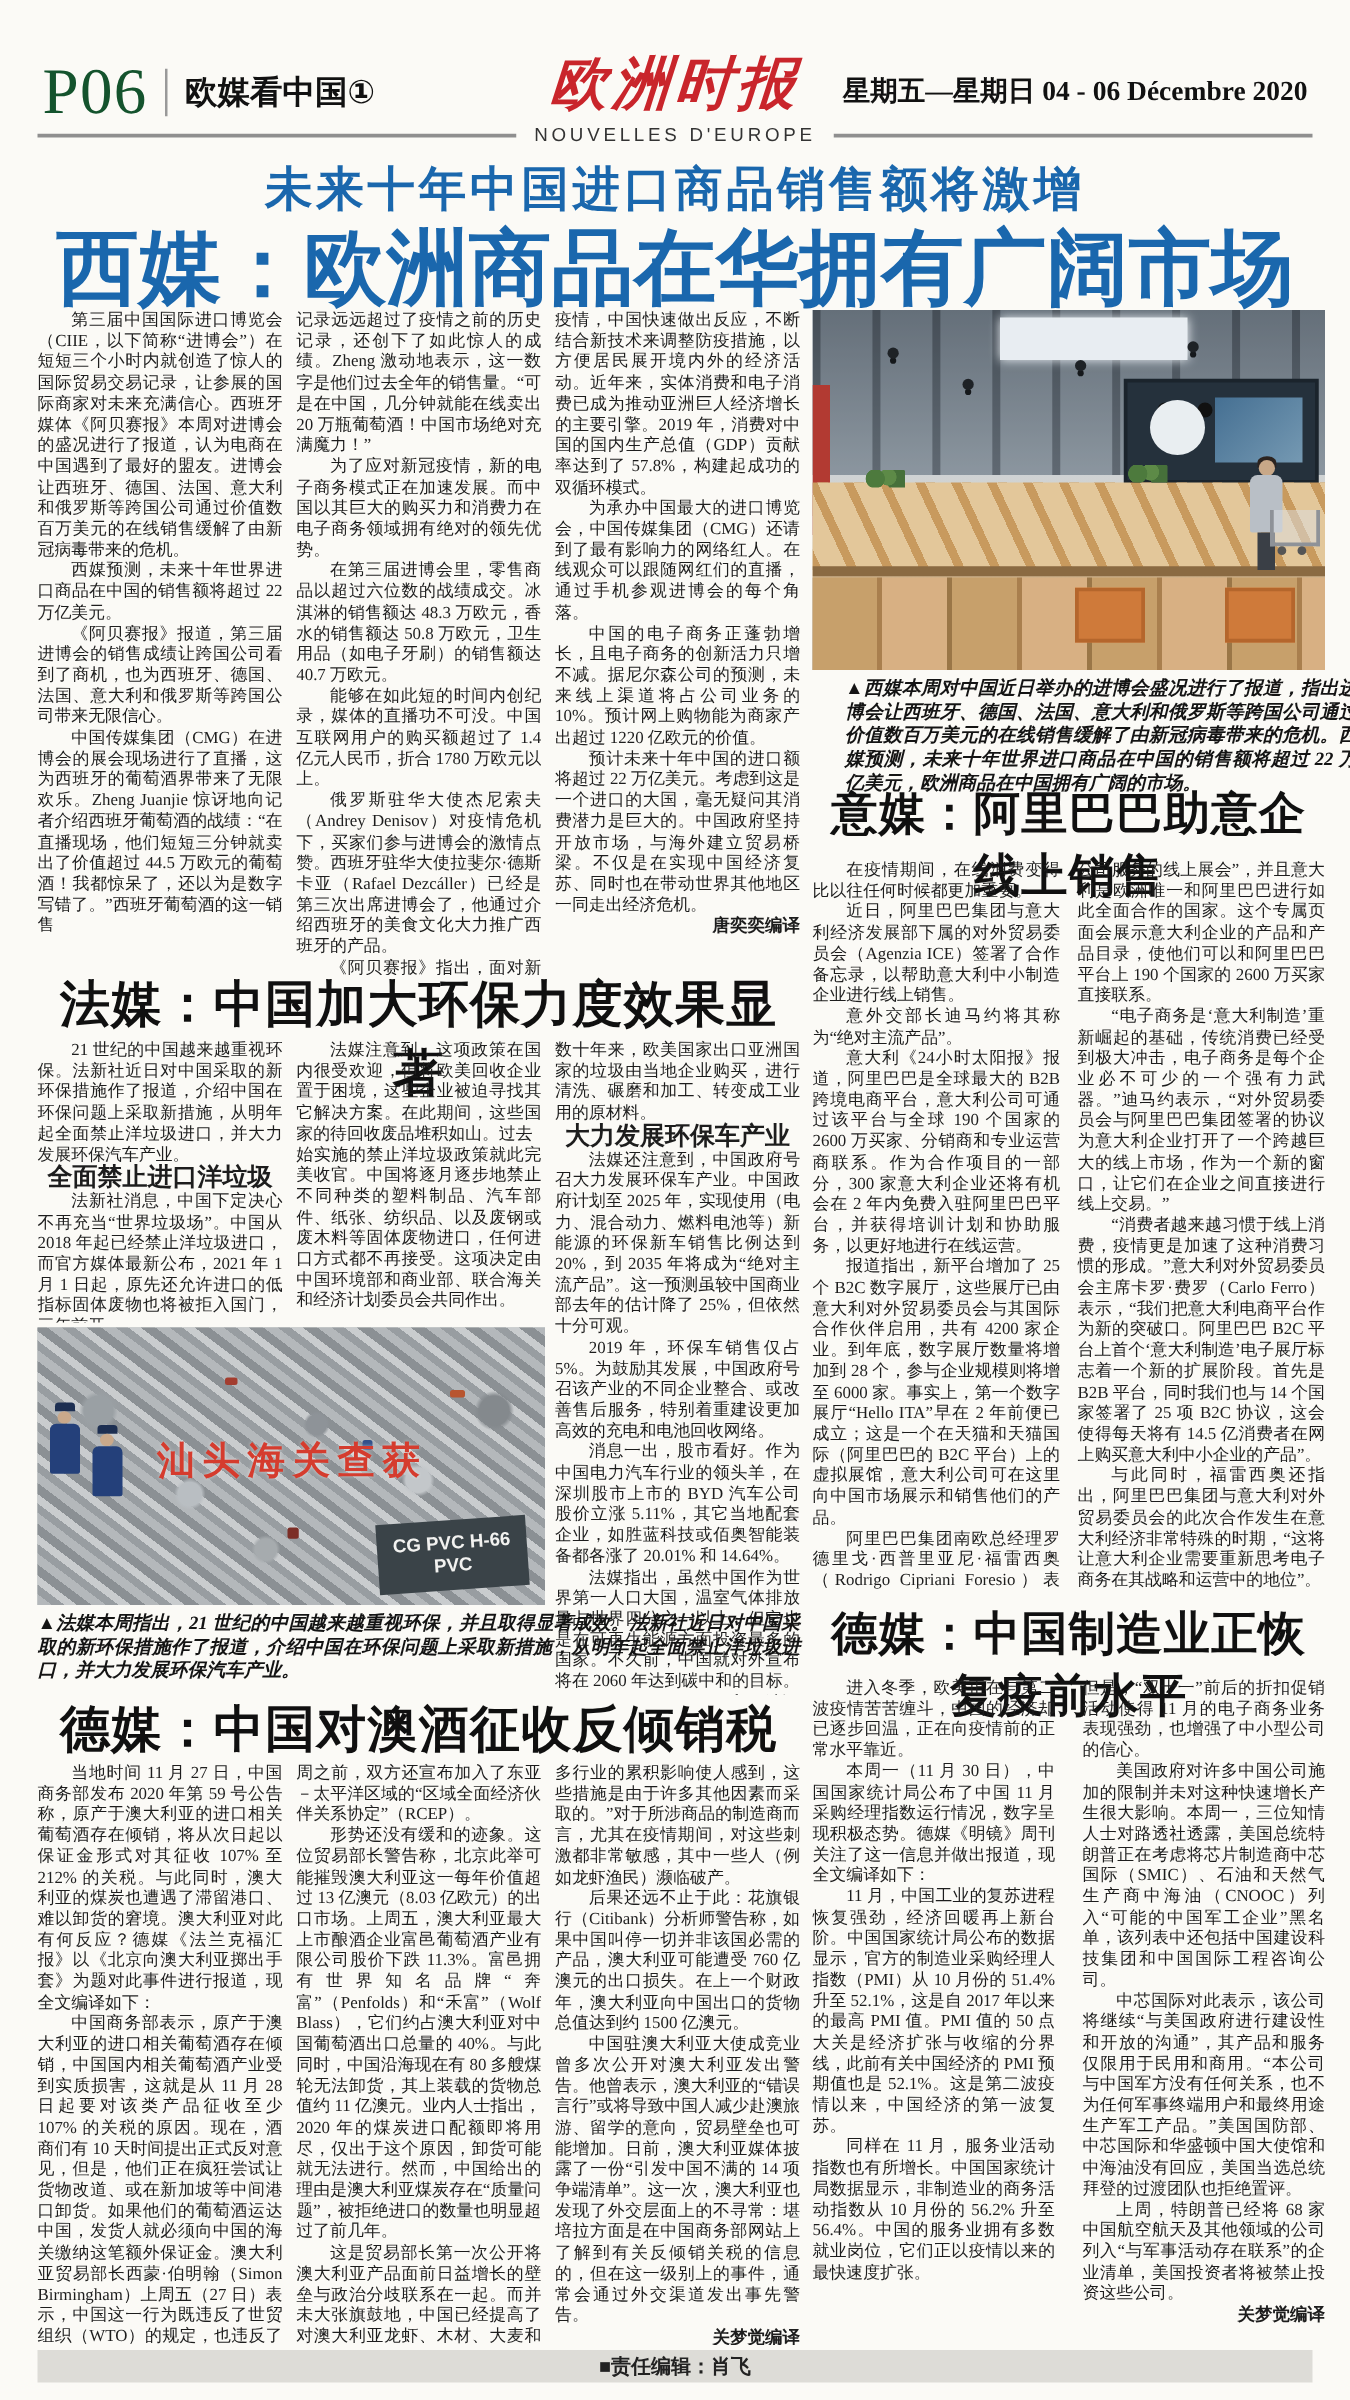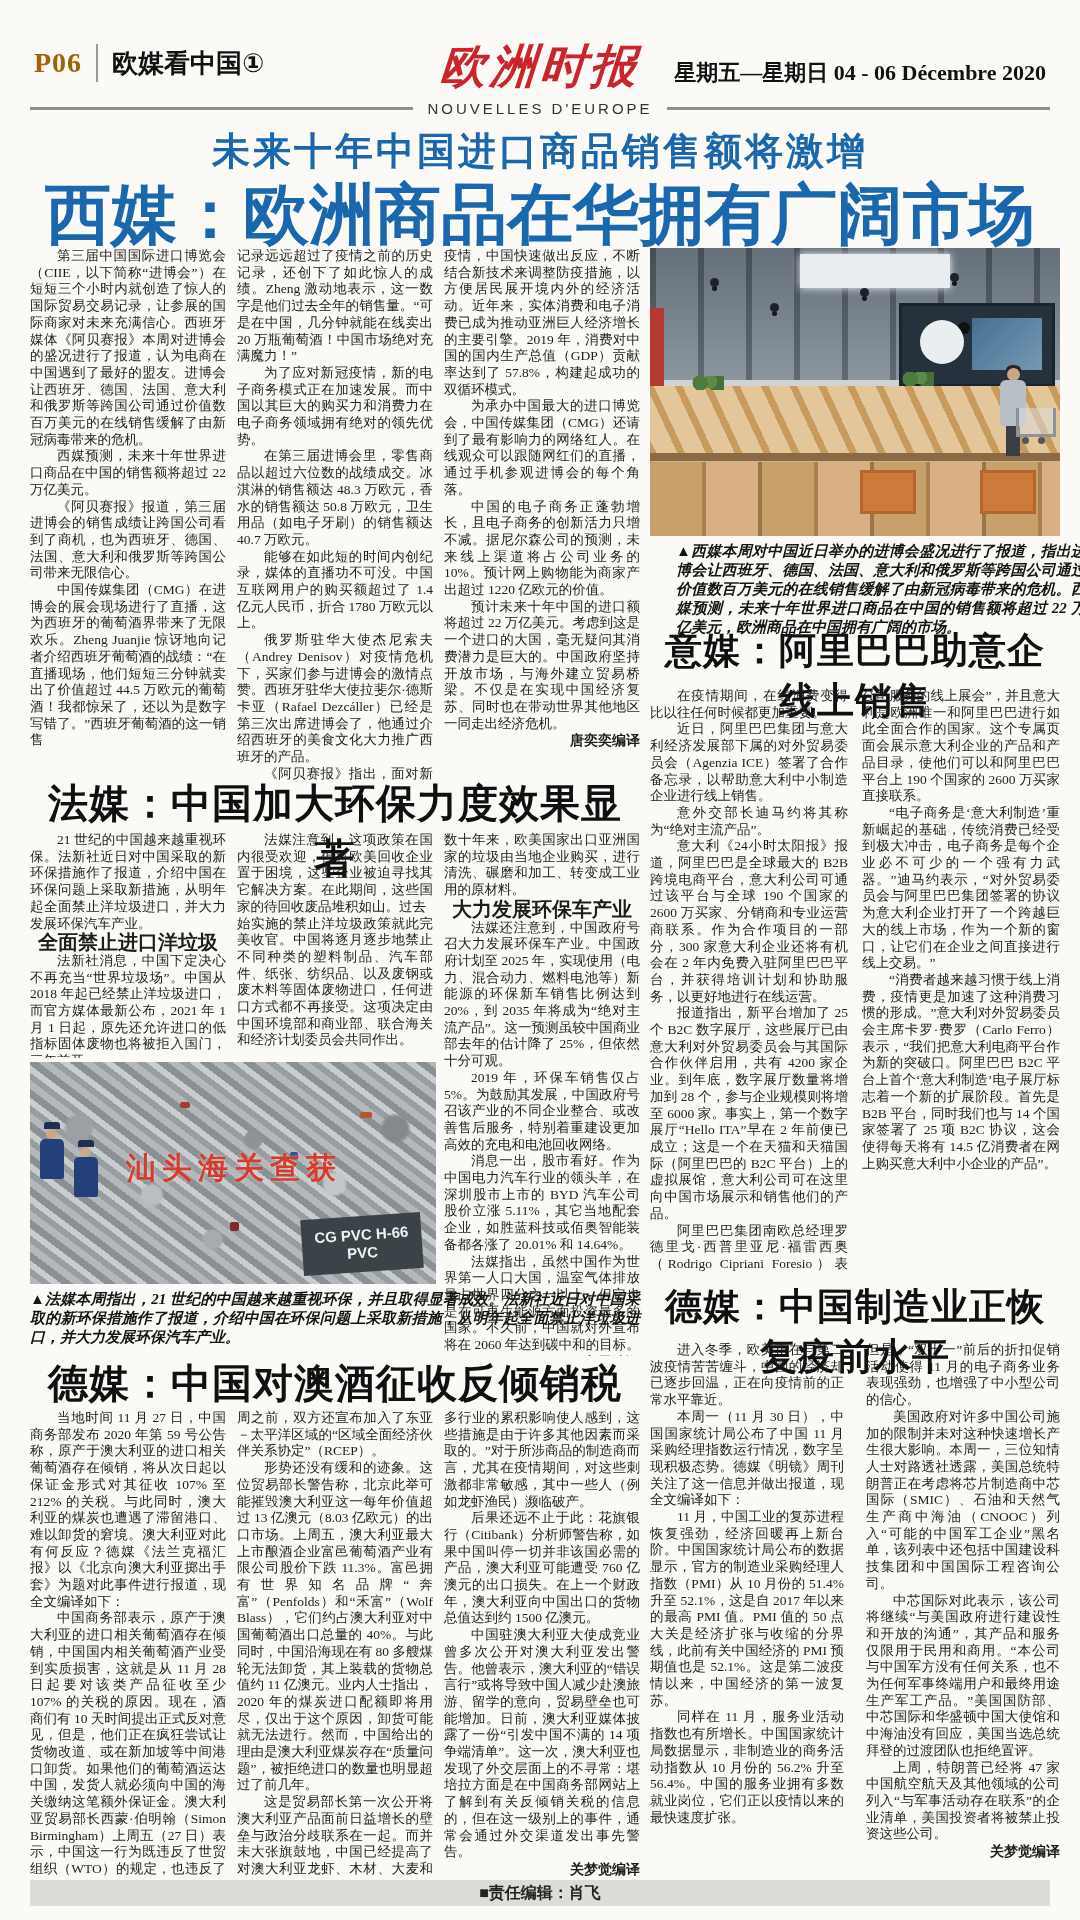--- a/index.html
+++ b/index.html
@@ -3,21 +3,21 @@
 <meta charset="utf-8">
 <style>
   html,body { margin:0; padding:0; background:#9a9a9a; }
   .page {
     position:relative; width:1080px; height:1920px; margin:0 auto;
     background:#fbfaf6; overflow:hidden; color:#222;
     font-family:"Liberation Serif","DejaVu Serif",serif;
   }
   
   .header-left { position:absolute; top:44px; left:34px; display:flex; align-items:center; }
-  .pagenum { font-size:28px; font-weight:bold; letter-spacing:1px; color:#a16207; }
+  .pagenum { font-size:52px; font-weight:normal; letter-spacing:1px; color:#14532d; }
   .header-divider { width:2px; height:38px; background:#999; margin:0 14px; }
   .section-label { font-family:"Liberation Sans","DejaVu Sans",sans-serif; font-weight:bold; font-size:26px; color:#111; }
   .logo-block { position:absolute; top:36px; left:0; width:100%; text-align:center; }
   .logo-cn { font-size:46px; font-weight:bold; font-style:italic; color:#c9252b;
              font-family:"DejaVu Serif","Liberation Serif",serif; letter-spacing:4px; transform:skewX(-4deg); display:inline-block;}
   .header-date { position:absolute; top:58px; right:34px; font-size:22px; font-weight:bold; color:#111; }
   .header-rule-row { position:absolute; top:100px; left:30px; right:30px; display:flex; align-items:center; }
   .rule-seg { flex:1; height:3px; background:#8f8f8f; }
   .logo-fr { font-family:"Liberation Sans","DejaVu Sans",sans-serif; font-size:15px; letter-spacing:3px;
              color:#333; padding:0 14px; white-space:nowrap; }
@@ -180,36 +180,37 @@
         <p class="para">近日，阿里巴巴集团与意大利经济发展部下属的对外贸易委员会（Agenzia ICE）签署了合作备忘录，以帮助意大利中小制造企业进行线上销售。</p>
         <p class="para">意外交部长迪马约将其称为“绝对主流产品”。</p>
         <p class="para">意大利《24小时太阳报》报道，阿里巴巴是全球最大的 B2B 跨境电商平台，意大利公司可通过该平台与全球 190 个国家的 2600 万买家、分销商和专业运营商联系。作为合作项目的一部分，300 家意大利企业还将有机会在 2 年内免费入驻阿里巴巴平台，并获得培训计划和协助服务，以更好地进行在线运营。</p>
         <p class="para">报道指出，新平台增加了 25 个 B2C 数字展厅，这些展厅已由意大利对外贸易委员会与其国际合作伙伴启用，共有 4200 家企业。到年底，数字展厅数量将增加到 28 个，参与企业规模则将增至 6000 家。事实上，第一个数字展厅“Hello ITA”早在 2 年前便已成立；这是一个在天猫和天猫国际（阿里巴巴的 B2C 平台）上的虚拟展馆，意大利公司可在这里向中国市场展示和销售他们的产品。</p>
         <p class="para">阿里巴巴集团南欧总经理罗德里戈·西普里亚尼·福雷西奥（Rodrigo Cipriani Foresio）表示，新的“意大利制造”专属页面将是“一个真正永久为意大利出口</p>
       </div>
     <div class="col" style="width:198px; height:584px;">
         <p class="para cont">公司服务的线上展会”，并且意大利是欧洲唯一和阿里巴巴进行如此全面合作的国家。这个专属页面会展示意大利企业的产品和产品目录，使他们可以和阿里巴巴平台上 190 个国家的 2600 万买家直接联系。</p>
         <p class="para">“电子商务是‘意大利制造’重新崛起的基础，传统消费已经受到极大冲击，电子商务是每个企业必不可少的一个强有力武器。”迪马约表示，“对外贸易委员会与阿里巴巴集团签署的协议为意大利企业打开了一个跨越巨大的线上市场，作为一个新的窗口，让它们在企业之间直接进行线上交易。”</p>
         <p class="para">“消费者越来越习惯于线上消费，疫情更是加速了这种消费习惯的形成。”意大利对外贸易委员会主席卡罗·费罗（Carlo Ferro）表示，“我们把意大利电商平台作为新的突破口。阿里巴巴 B2C 平台上首个‘意大利制造’电子展厅标志着一个新的扩展阶段。首先是 B2B 平台，同时我们也与 14 个国家签署了 25 项 B2C 协议，这会使得每天将有 14.5 亿消费者在网上购买意大利中小企业的产品”。</p>
+        <p class="para">与此同时，福雷西奥还指出，阿里巴巴集团与意大利对外贸易委员会的此次合作发生在意大利经济非常特殊的时期，“这将让意大利企业需要重新思考电子商务在其战略和运营中的地位”。</p>
       </div>
   </div>
 
   <div class="sec-headline" style="left:650px; top:1282px; width:410px; font-size:37px;">德媒：中国制造业正恢复疫前水平</div>
   <div class="cols" style="left:650px; top:1342px; width:410px; height:534px; gap:22px;">
     <div class="col" style="width:198px; height:534px;">
         <p class="para">进入冬季，欧美正在与第二波疫情苦苦缠斗，中国的经济却已逐步回温，正在向疫情前的正常水平靠近。</p>
         <p class="para">本周一（11 月 30 日），中国国家统计局公布了中国 11 月采购经理指数运行情况，数字呈现积极态势。德媒《明镜》周刊关注了这一信息并做出报道，现全文编译如下：</p>
         <p class="para">11 月，中国工业的复苏进程恢复强劲，经济回暖再上新台阶。中国国家统计局公布的数据显示，官方的制造业采购经理人指数（PMI）从 10 月份的 51.4% 升至 52.1%，这是自 2017 年以来的最高 PMI 值。PMI 值的 50 点大关是经济扩张与收缩的分界线，此前有关中国经济的 PMI 预期值也是 52.1%。这是第二波疫情以来，中国经济的第一波复苏。</p>
         <p class="para">同样在 11 月，服务业活动指数也有所增长。中国国家统计局数据显示，非制造业的商务活动指数从 10 月份的 56.2% 升至 56.4%。中国的服务业拥有多数就业岗位，它们正以疫情以来的最快速度扩张。</p>
       </div>
     <div class="col" style="width:198px; height:534px;">
         <p class="para cont">但是，“双十一”前后的折扣促销活动使得 11 月的电子商务业务表现强劲，也增强了中小型公司的信心。</p>
         <p class="para">美国政府对许多中国公司施加的限制并未对这种快速增长产生很大影响。本周一，三位知情人士对路透社透露，美国总统特朗普正在考虑将芯片制造商中芯国际（SMIC）、石油和天然气生产商中海油（CNOOC）列入“可能的中国军工企业”黑名单，该列表中还包括中国建设科技集团和中国国际工程咨询公司。</p>
         <p class="para">中芯国际对此表示，该公司将继续“与美国政府进行建设性和开放的沟通”，其产品和服务仅限用于民用和商用。“本公司与中国军方没有任何关系，也不为任何军事终端用户和最终用途生产军工产品。”美国国防部、中芯国际和华盛顿中国大使馆和中海油没有回应，美国当选总统拜登的过渡团队也拒绝置评。</p>
-        <p class="para">上周，特朗普已经将 47 家中国航空航天及其他领域的公司列入“与军事活动存在联系”的企业清单，美国投资者将被禁止投资这些公司。</p>
+        <p class="para">上周，特朗普已经将 68 家中国航空航天及其他领域的公司列入“与军事活动存在联系”的企业清单，美国投资者将被禁止投资这些公司。</p>
         <p class="para sign">关梦觉编译</p>
       </div>
   </div>
 
   <div class="sec-headline" style="left:30px; top:776px; width:610px;">法媒：中国加大环保力度效果显著</div>
   <div class="cols" style="left:30px; top:832px; width:610px; height:524px;">
     <div class="col" style="height:226px;">
         <p class="para">21 世纪的中国越来越重视环保。法新社近日对中国采取的新环保措施作了报道，介绍中国在环保问题上采取新措施，从明年起全面禁止洋垃圾进口，并大力发展环保汽车产业。</p>
         <p class="para sub">全面禁止进口洋垃圾</p>
         <p class="para">法新社消息，中国下定决心不再充当“世界垃圾场”。中国从 2018 年起已经禁止洋垃圾进口，而官方媒体最新公布，2021 年 1 月 1 日起，原先还允许进口的低指标固体废物也将被拒入国门，三年前开</p>

